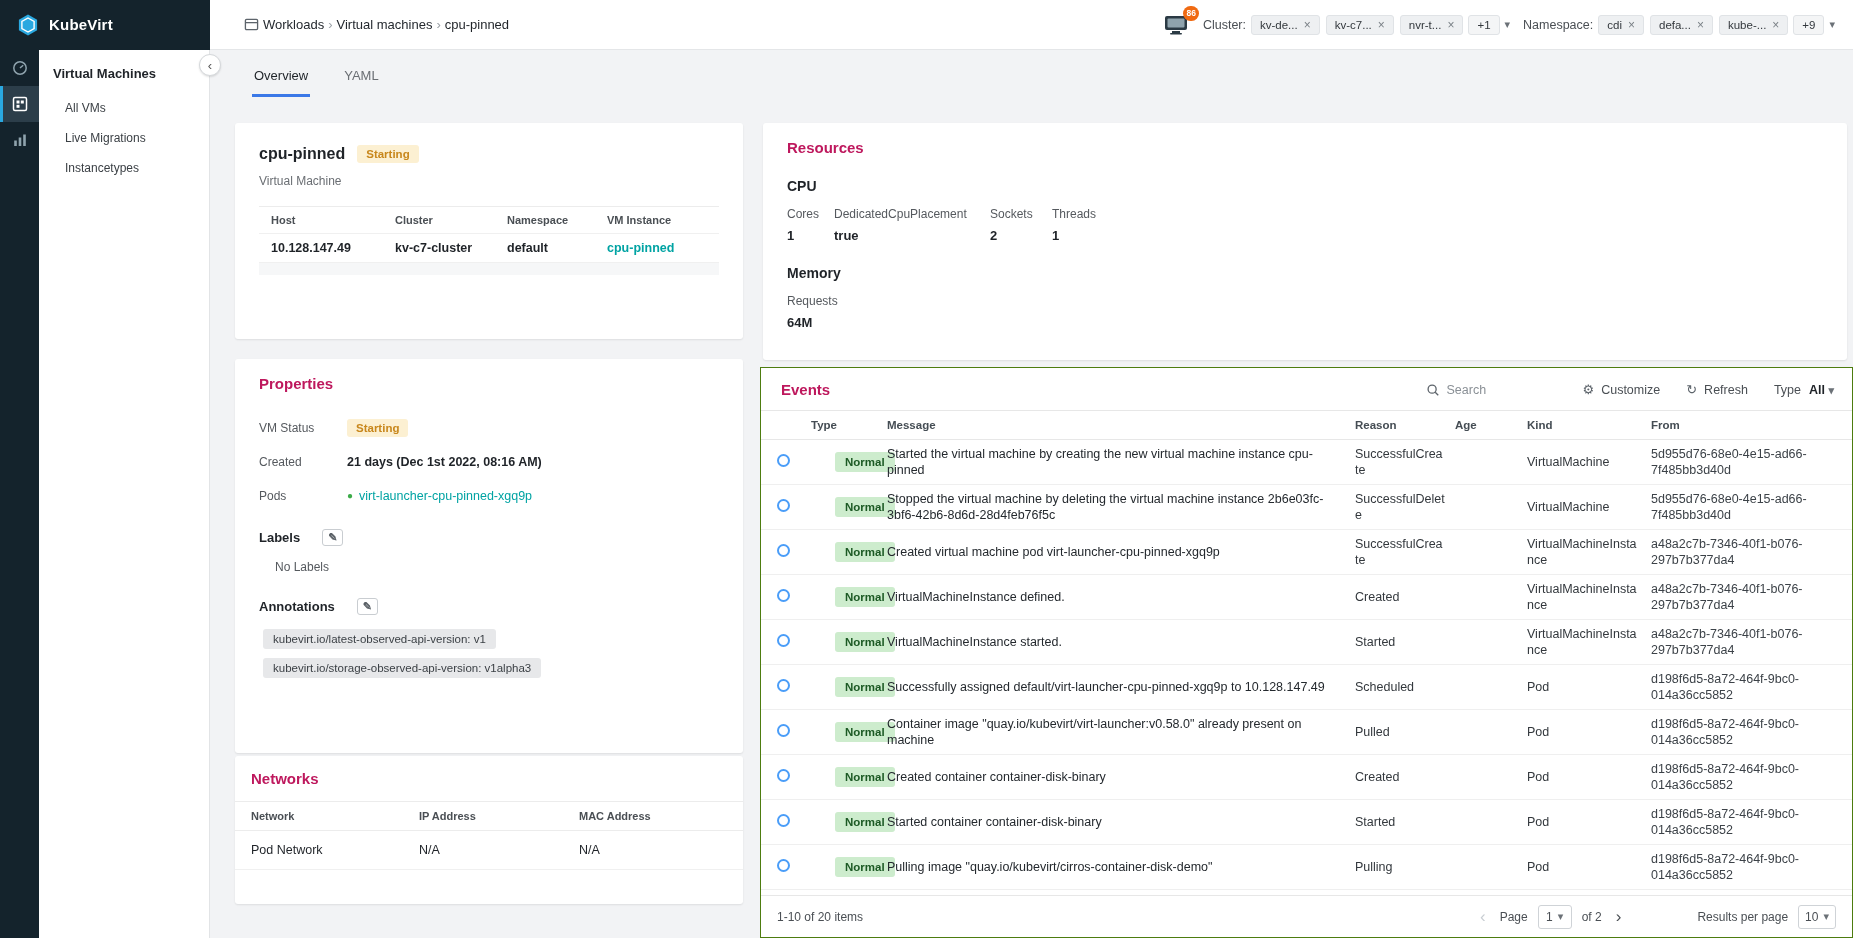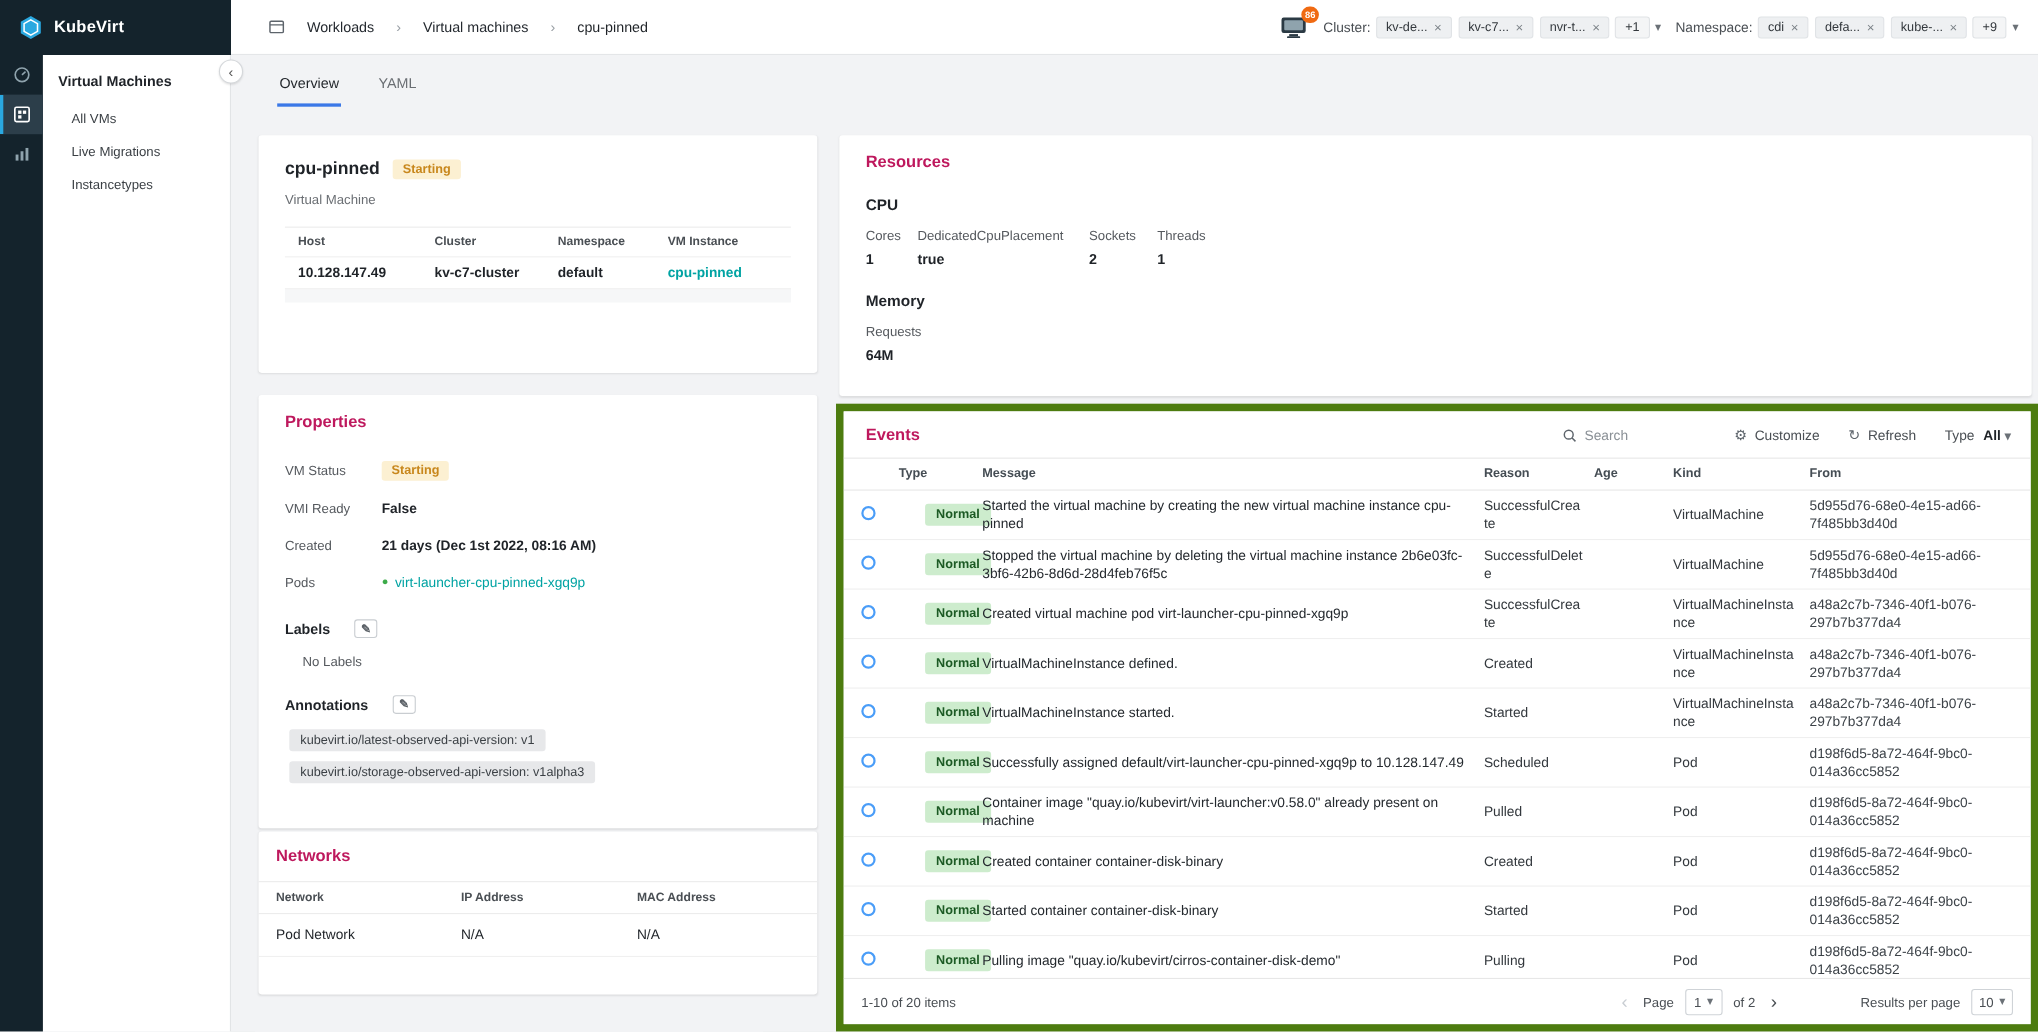--- a/index.html
+++ b/index.html
@@ -3,21 +3,21 @@
 <meta charset="utf-8">
 <style>
   * { margin:0; padding:0; box-sizing:border-box; }
   body { font-family:"Liberation Sans", sans-serif; background:#e9eaec; }
   .screen { position:relative; width:1853px; height:938px; background:#f2f3f5; overflow:hidden; font-family:"Liberation Sans", sans-serif; color:#1f2328; }
 
   
   .topbar { position:absolute; left:0; top:0; right:0; height:50px; background:#fff; border-bottom:1px solid #e4e6e8; display:flex; align-items:center; z-index:20; }
   .logo-area { width:210px; height:50px; background:#14232c; display:flex; align-items:center; gap:9px; padding-left:16px; flex:0 0 auto; cursor:pointer; }
   .brand-name { color:#fff; font-size:15px; font-weight:700; letter-spacing:.2px; }
-  .breadcrumb { display:flex; align-items:center; gap:20px; margin-left:34px; font-size:13px; }
+  .breadcrumb { display:flex; align-items:center; gap:4px; margin-left:34px; font-size:13px; }
   .bc-icon { display:flex; align-items:center; color:#5d646b; }
   .bc-link { color:#24292f; text-decoration:none; cursor:pointer; }
   .bc-sep { color:#9aa0a6; font-size:13px; }
   .bc-current { color:#1f2328; }
   .topbar-right { margin-left:auto; display:flex; align-items:center; gap:5px; padding-right:18px; }
   .vm-console { position:relative; width:32px; height:26px; display:flex; align-items:center; justify-content:center; cursor:pointer; margin-right:6px; }
   .badge-count { position:absolute; top:-6px; right:-7px; background:#f06a12; color:#fff; font-size:8.5px; font-weight:700; min-width:15px; height:15px; border-radius:8px; display:flex; align-items:center; justify-content:center; padding:0 3px; }
   .filter-label { font-size:12.5px; color:#4a4f54; }
   .chips { display:flex; align-items:center; gap:6px; }
   .chip { display:inline-flex; align-items:center; gap:6px; background:#eef0f2; border:1px solid #e0e3e6; border-radius:3px; padding:3px 8px; font-size:11.5px; color:#33383d; cursor:pointer; white-space:nowrap; }
@@ -84,21 +84,21 @@
 
   
   #resources-card { left:763px; top:123px; width:1084px; height:237px; padding:16px 24px; }
   .res-sub { font-size:14px; font-weight:700; margin-top:22px; }
   .res-fields { display:flex; margin-top:13px; }
   .res-field .f-label { font-size:12px; color:#55595e; }
   .res-field .f-value { font-size:13px; font-weight:700; margin-top:7px; }
   .w1 { width:47px; } .w2 { width:156px; } .w3 { width:62px; } .w4 { width:80px; }
 
   
-  .annotation-box { position:absolute; left:760px; top:367px; right:0; bottom:0; border:7px solid #4d7c0f; z-index:10; }
+  .annotation-box { position:absolute; left:760px; top:367px; right:0; bottom:0; border:1px solid #4d7c0f; z-index:10; }
   .events-card { width:100%; height:100%; background:#fff; display:flex; flex-direction:column; overflow:hidden; }
   .events-header { display:flex; align-items:center; padding:13px 18px 12px 20px; }
   .events-tools { margin-left:auto; display:flex; align-items:center; gap:26px; }
   .tool { display:flex; align-items:center; gap:7px; font-size:12.5px; color:#4a4f54; cursor:pointer; }
   .search-box { display:flex; align-items:center; gap:7px; }
   .search-box input { border:none; outline:none; font-size:12.5px; color:#333; width:110px; font-family:"Liberation Sans",sans-serif; background:transparent; }
   .search-box input::placeholder { color:#8a9096; }
   .glyph { font-size:13px; color:#5d646b; }
   .type-group { display:flex; align-items:center; gap:8px; font-size:12.5px; color:#4a4f54; }
   .type-value { font-weight:700; color:#1f2328; cursor:pointer; }
@@ -270,24 +270,20 @@
       <div class="band"></div>
     </div>
   </section>
 
   <section class="card" id="properties-card">
     <div class="card-title">Properties</div>
     <div class="prop-rows">
       <div class="prop-row">
         <span class="prop-label">VM Status</span>
         <span class="badge-warn">Starting</span>
-      </div>
-      <div class="prop-row">
-        <span class="prop-label">VMI Ready</span>
-        <span class="prop-value">False</span>
       </div>
       <div class="prop-row">
         <span class="prop-label">Created</span>
         <span class="prop-value">21 days (Dec 1st 2022, 08:16 AM)</span>
       </div>
       <div class="prop-row">
         <span class="prop-label">Pods</span>
         <span class="pod-line">
           <span class="green-dot">●</span>
           <a class="pod-link">virt-launcher-cpu-pinned-xgq9p</a>

